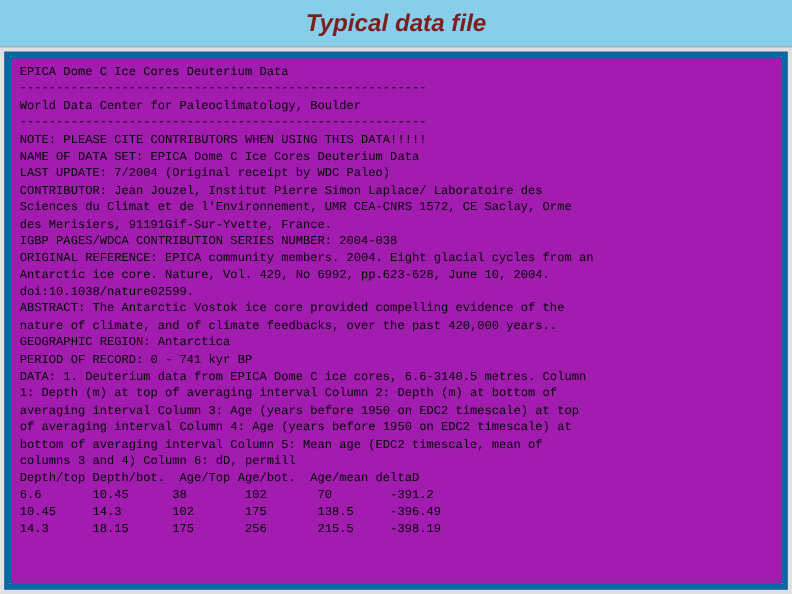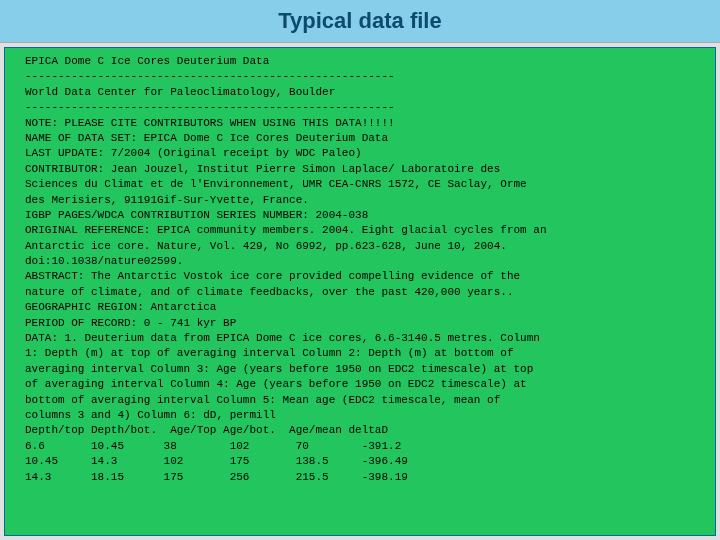--- a/index.html
+++ b/index.html
@@ -16,31 +16,32 @@
       flex-direction: column;
       font-family: Arial, sans-serif;
     }
 
     #title-bar {
       background: #87ceeb;
       text-align: center;
       padding: 8px 0;
       font-size: 22px;
       font-weight: bold;
-      color: #0c4a6e;
+      color: #7f1d1d;
       border-bottom: 1px solid #aaa;
+      font-style: italic;
     }
 
     #content-area {
       flex: 1;
-      background: #22c55e;
+      background: #a21caf;
       margin: 4px;
-      border: 1px solid #0369a1;
+      border: 6px solid #0369a1;
       overflow: hidden;
-      padding: 6px 20px;
+      padding: 6px 8px;
     }
 
     #data-text {
       font-family: 'Courier New', Courier, monospace;
       font-size: 11px;
       line-height: 1.4;
       color: #000;
       white-space: pre;
       overflow: hidden;
     }

